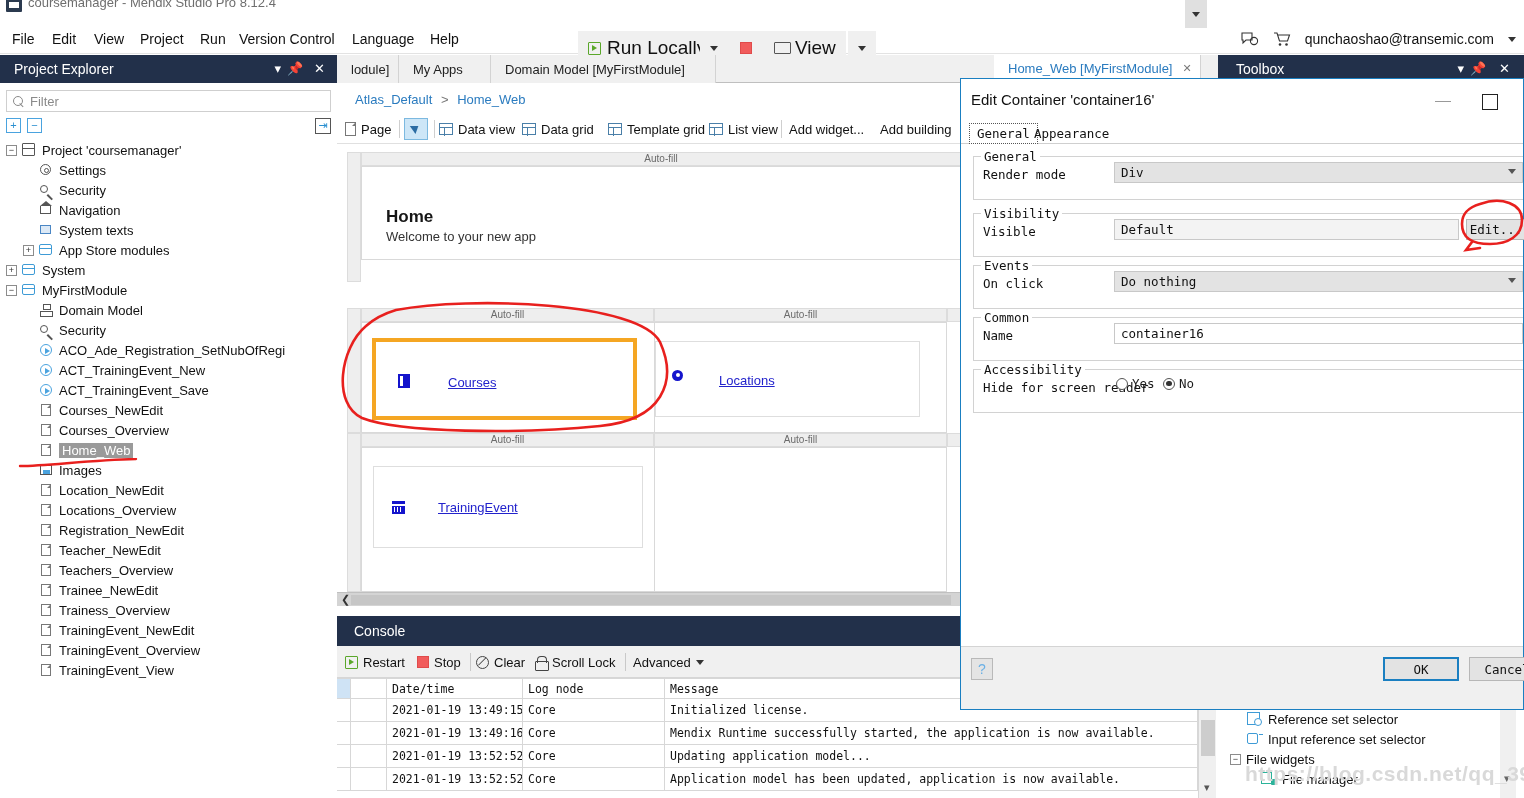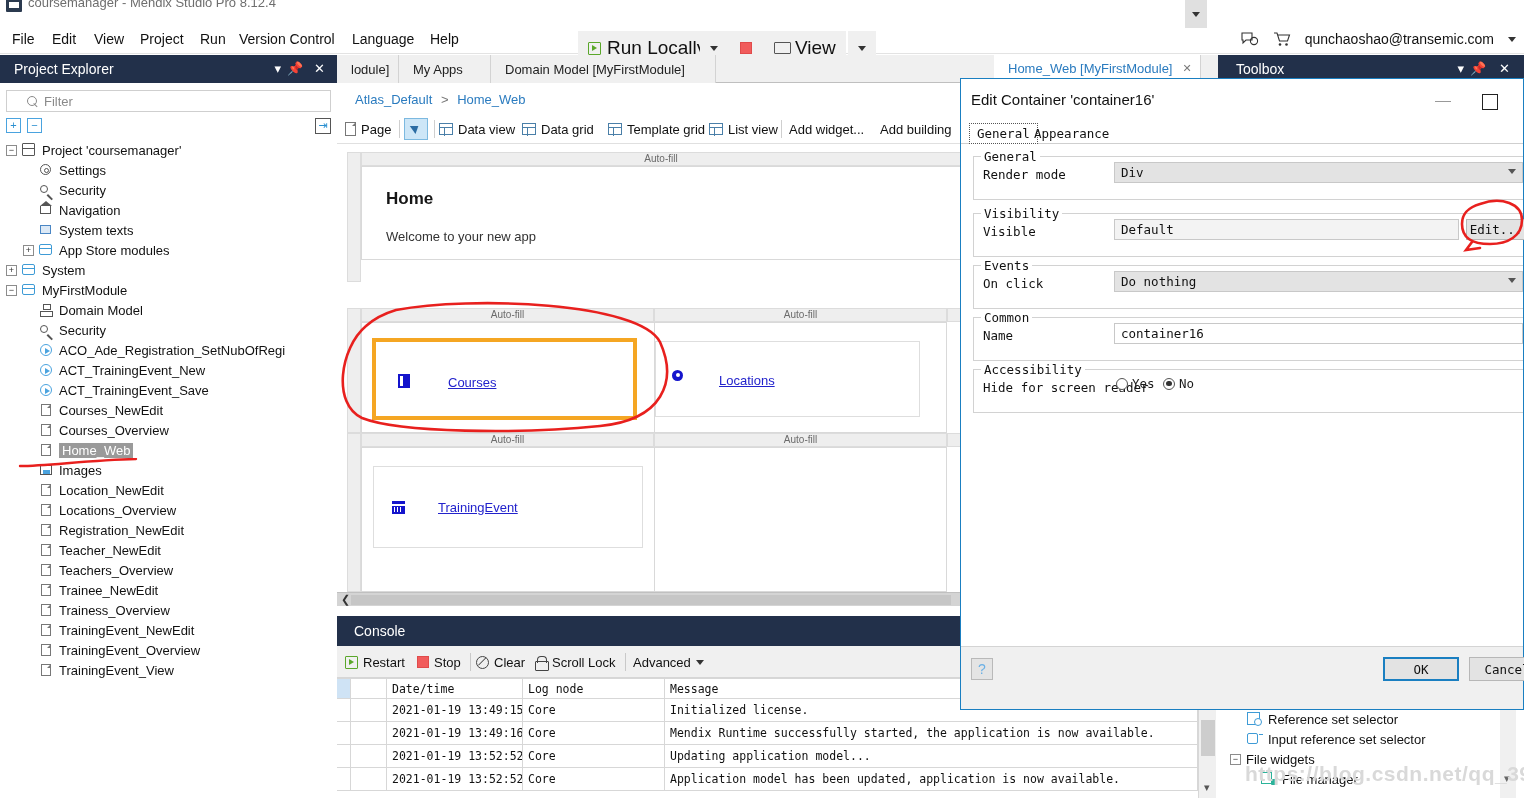--- a/index.html
+++ b/index.html
@@ -62,21 +62,21 @@
   #acct .mailtxt { font-size:14px; color:#111; }
 
   
   #pe-header {
     left:0; top:55px; width:337px; height:28px; background:#22304a; color:#fff;
   }
   #pe-header .t { position:absolute; left:14px; top:6px; font-size:14px; }
   .hdr-ctl { position:absolute; top:6px; color:#ffffff; font-size:13px; cursor:default; }
   #pe-filter {
     left:6px; top:90px; width:325px; height:22px; background:#fff;
-    border:1px solid #cfcfcf; display:flex; align-items:center; padding-left:20px; gap:6px;
+    border:1px solid #cfcfcf; display:flex; align-items:center; padding-left:6px; gap:6px;
   }
   #pe-filter .ph { color:#8a8a8a; font-size:13px; }
   .mag { width:11px;height:11px;position:relative;display:inline-block; }
   .mag:before{content:"";position:absolute;left:0;top:0;width:8px;height:8px;border:1.3px solid #8a8a8a;border-radius:50%;}
   .mag:after{content:"";position:absolute;left:7px;top:7px;width:5px;height:1.3px;background:#8a8a8a;transform:rotate(45deg);transform-origin:0 0;}
 
   #pe-tools { left:0; top:118px; width:337px; height:22px; }
   .sqbtn {
     position:absolute; top:0; width:15px; height:15px; border:1px solid #4aa3df;
     color:#2a8fd0; font-size:11px; line-height:13px; text-align:center; background:#fff; cursor:default;
@@ -150,21 +150,21 @@
   #canvasScrollL { left:337px; top:144px; width:10px; height:452px; background:#e9e9e9; }
   #canvasScrollB { left:337px; top:592px; width:625px; height:14px; background:#d4d4d4; border-top:1px solid #c0c0c0; }
   #canvasScrollB .larr { position:absolute; left:4px; top:0px; font-size:11px; color:#333; }
   #canvasScrollB .thumb { position:absolute; left:14px; top:2px; width:600px; height:10px; background:#c6c6c6; }
 
   .cbox { position:absolute; border:1px solid #d9d9d9; background:#fff; }
   .autofill { position:absolute; height:14px; background:#eeeeee; border:1px solid #dcdcdc;
               font-size:10px; color:#6b6b6b; text-align:center; line-height:12px; }
   .lgut { position:absolute; width:14px; background:#eeeeee; border:1px solid #dcdcdc; }
 
-  .pg-title { position:absolute; font-weight:bold; font-size:17px; color:#161616; }
+  .pg-title { position:absolute; font-weight:bold; font-size:17px; color:#161616;margin-top:18px; }
   .pg-sub { position:absolute; font-size:13px; color:#333; }
 
   .navtile { position:absolute; border:1px solid #dedede; background:#fff; }
   .navtile.sel { border:4px solid #f5a623; }
   .navlink { position:absolute; color:#2222cc; text-decoration:underline; font-size:13px; }
 
   .i-book{position:absolute;width:12px;height:14px;background:#1414cc;}
   .i-book:after{content:"";position:absolute;left:2px;top:2px;width:3px;height:10px;background:#fff;}
   .i-pin{position:absolute;width:11px;height:15px;}
   .i-pin:before{content:"";position:absolute;left:0;top:0;width:11px;height:11px;border-radius:50% 50% 50% 50%;background:#1414cc;}

